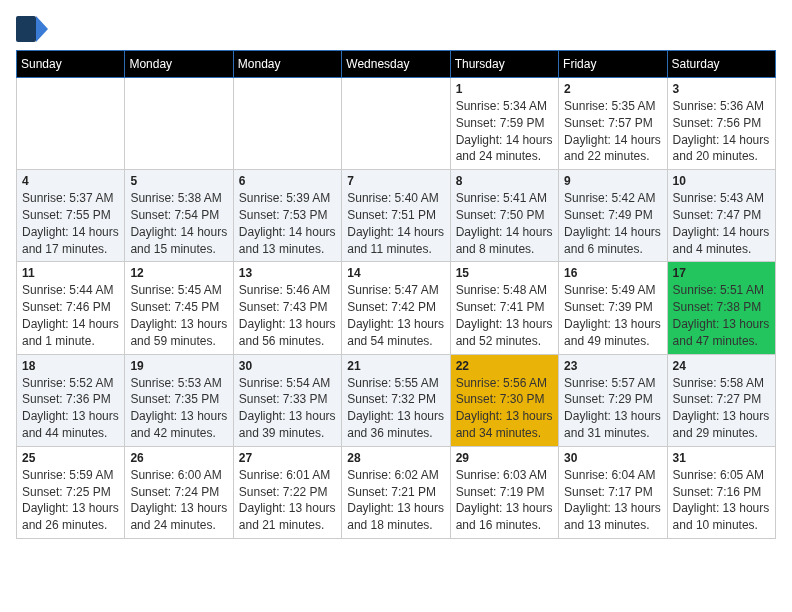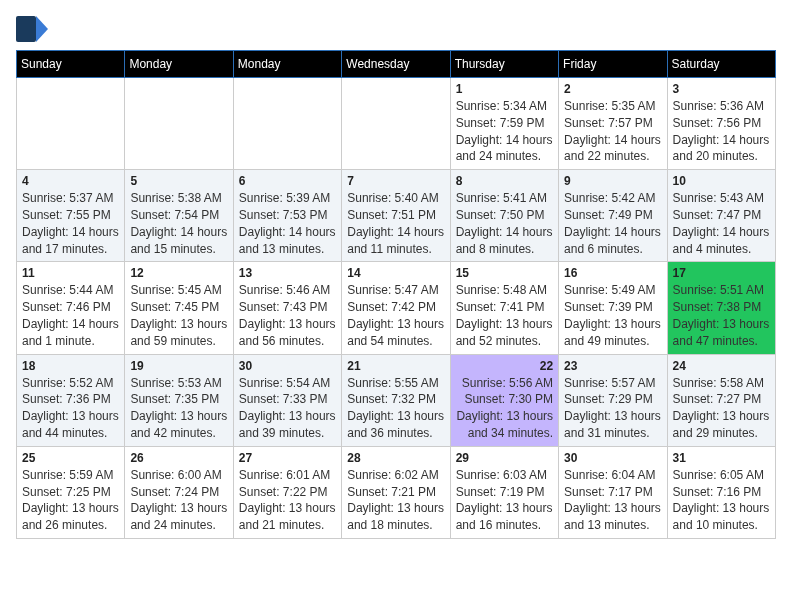--- a/index.html
+++ b/index.html
@@ -210,21 +210,21 @@
           <div class="day-info">Sunrise: 5:53 AM<br>Sunset: 7:35 PM<br>Daylight: 13 hours<br>and 42 minutes.</div>
         </td>
         <td style="background: rgb(240, 244, 248);">
           <span class="day-number">30</span>
           <div class="day-info">Sunrise: 5:54 AM<br>Sunset: 7:33 PM<br>Daylight: 13 hours<br>and 39 minutes.</div>
         </td>
         <td style="background: rgb(240, 244, 248);">
           <span class="day-number">21</span>
           <div class="day-info">Sunrise: 5:55 AM<br>Sunset: 7:32 PM<br>Daylight: 13 hours<br>and 36 minutes.</div>
         </td>
-        <td style="background: #c4b5fd; text-align: right;">
+        <td style="background: #eab308;">
           <span class="day-number">22</span>
           <div class="day-info">Sunrise: 5:56 AM<br>Sunset: 7:30 PM<br>Daylight: 13 hours<br>and 34 minutes.</div>
         </td>
         <td style="background: rgb(240, 244, 248);">
           <span class="day-number">23</span>
           <div class="day-info">Sunrise: 5:57 AM<br>Sunset: 7:29 PM<br>Daylight: 13 hours<br>and 31 minutes.</div>
         </td>
         <td style="background: rgb(240, 244, 248);">
           <span class="day-number">24</span>
           <div class="day-info">Sunrise: 5:58 AM<br>Sunset: 7:27 PM<br>Daylight: 13 hours<br>and 29 minutes.</div>

